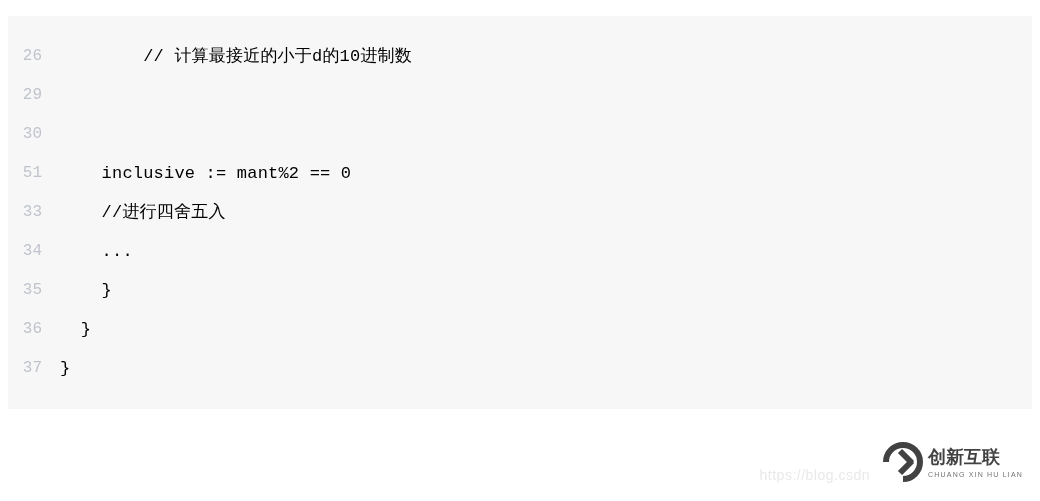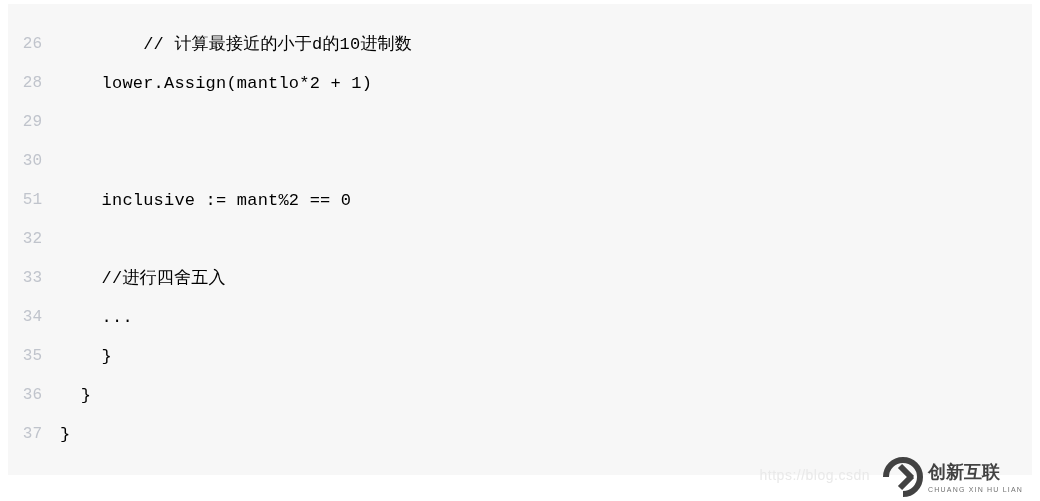--- a/index.html
+++ b/index.html
@@ -5,21 +5,21 @@
   body {
     margin: 0;
     padding: 0;
     background: #ffffff;
     font-family: "SFMono-Regular", Consolas, "Liberation Mono", Menlo, monospace;
     font-size: 17px;
     overflow: hidden;
   }
   .code-block {
     background: #f7f7f7;
-    margin: 4px 8px;
+    margin: 16px 8px;
     padding: 21px 0;
     width: 1024px;
     box-sizing: border-box;
   }
   .code-line {
     display: flex;
     align-items: center;
     height: 39px;
     line-height: 39px;
   }
@@ -33,21 +33,21 @@
     box-sizing: border-box;
   }
   .code-content {
     white-space: pre;
     color: #000000;
     letter-spacing: 0.2px;
   }
   .watermark-logo {
     position: absolute;
     right: 18px;
-    bottom: 3px;
+    bottom: 18px;
     width: 140px;
     height: 42px;
     opacity: 0.92;
   }
   .watermark-url {
     position: absolute;
     right: 170px;
     bottom: 18px;
     color: #e9e9e9;
     font-family: -apple-system, sans-serif;
@@ -57,37 +57,29 @@
 </style>
 </head>
 <body>
 
 <div class="code-block" id="code-block">
     <div class="code-line">
       <span class="line-number">26</span>
       <span class="code-content">        // 计算最接近的小于d的10进制数</span>
     </div>
     <div class="code-line">
-      <span class="line-number">28</span>
-      <span class="code-content">    lower.Assign(mantlo*2 + 1)</span>
-    </div>
-    <div class="code-line">
       <span class="line-number">29</span>
     </div>
     <div class="code-line">
       <span class="line-number">30</span>
       <span class="code-content"></span>
     </div>
     <div class="code-line">
       <span class="line-number">51</span>
       <span class="code-content">    inclusive := mant%2 == 0</span>
-    </div>
-    <div class="code-line">
-      <span class="line-number">32</span>
-      <span class="code-content"></span>
     </div>
     <div class="code-line">
       <span class="line-number">33</span>
       <span class="code-content">    //进行四舍五入</span>
     </div>
     <div class="code-line">
       <span class="line-number">34</span>
       <span class="code-content">    ...</span>
     </div>
     <div class="code-line">

